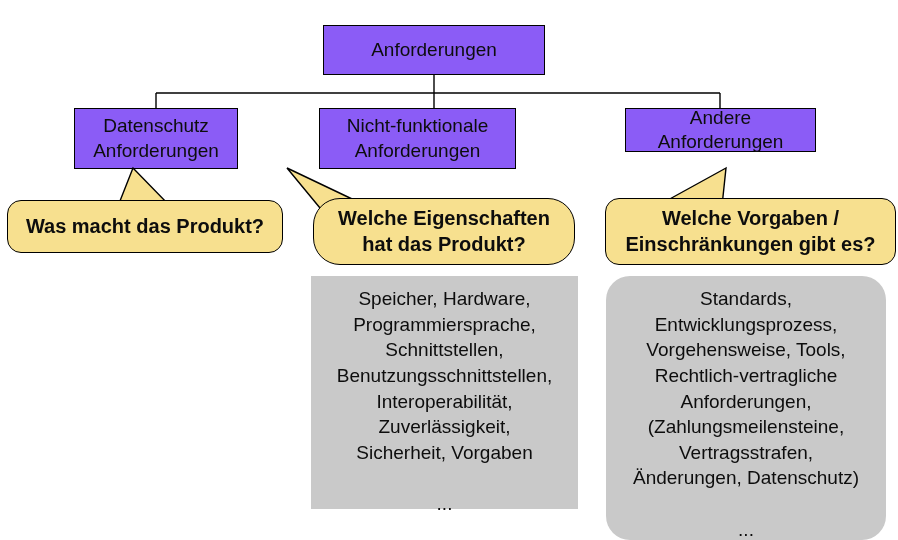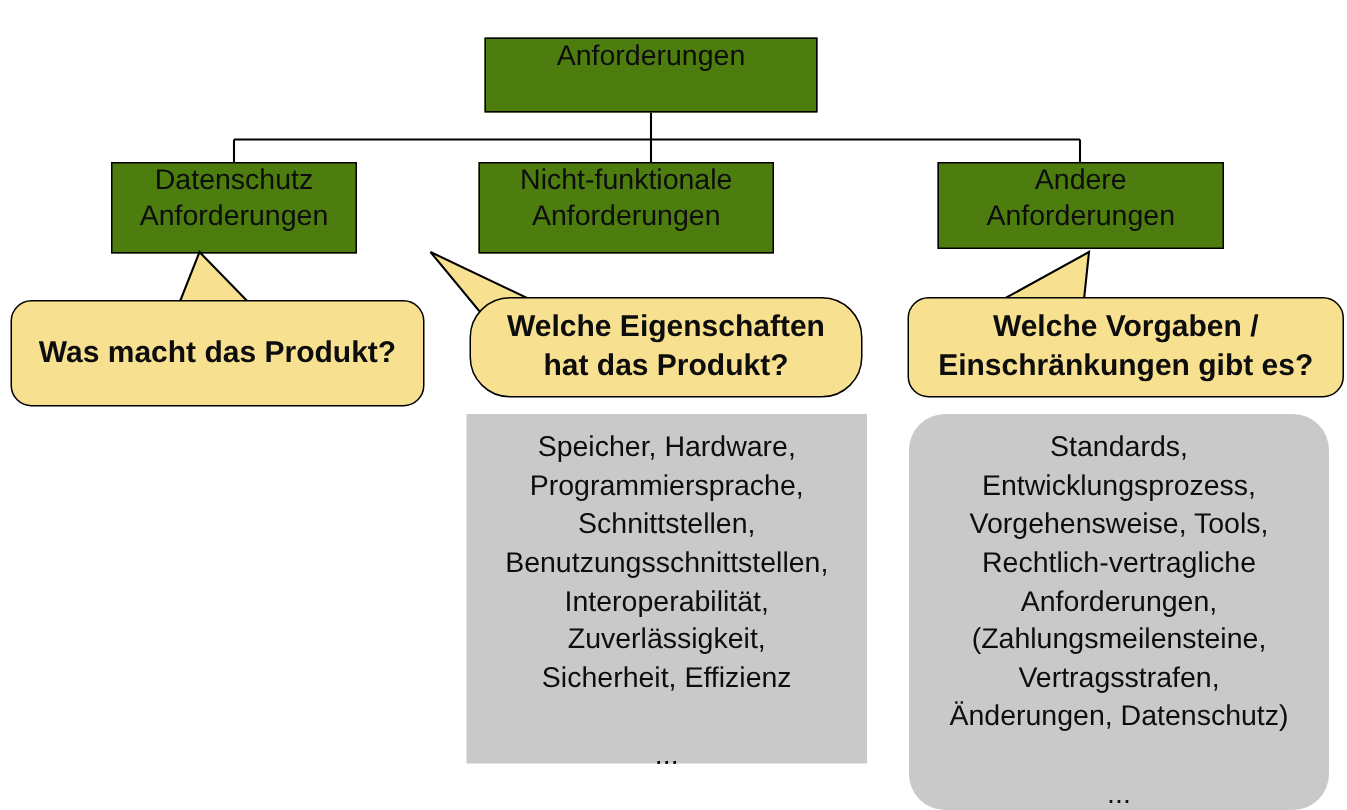--- a/index.html
+++ b/index.html
@@ -17,36 +17,36 @@
     height: 540px;
     background: #ffffff;
     overflow: hidden;
   }
 
   
   .node {
     position: absolute;
     box-sizing: border-box;
     border: 1.4px solid #000000;
-    background: #4d7c0f;
+    background: #8b5cf6;
     color: #0d0d0d;
     display: flex;
-    align-items: flex-start;
+    align-items: center;
     justify-content: center;
     text-align: center;
     line-height: 1.28;
     font-size: 19px;
     z-index: 4;
   }
   .node-text { display: block; white-space: pre-line; }
 
   #node-root   { left: 323px; top: 25px;  width: 222px; height: 50px; }
   #node-func   { left: 74px;  top: 108px; width: 164px; height: 61px; }
   #node-nfunc  { left: 319px; top: 108px; width: 197px; height: 61px; }
-  #node-other  { left: 625px; top: 108px; width: 191px; height: 58px; }
+  #node-other  { left: 625px; top: 108px; width: 191px; height: 44px; }
 
   
   #connectors {
     position: absolute;
     left: 0; top: 0;
     width: 898px; height: 540px;
     z-index: 2;
   }
 
   
@@ -72,21 +72,21 @@
     font-weight: bold;
   }
   .callout-text { display: block; white-space: pre-line; }
   .callout-tail {
     position: absolute;
     overflow: visible;
     z-index: 5;
   }
 
   #callout-1 { left: 7px;   top: 200px; width: 276px; }
-  #callout-1 .callout-body { height: 71px; }
+  #callout-1 .callout-body { height: 53px; }
   #callout-2 { left: 313px; top: 198px; width: 262px; }
   #callout-2 .callout-body { height: 67px; border-radius: 27px; }
   #callout-3 { left: 605px; top: 198px; width: 291px; }
   #callout-3 .callout-body { height: 67px; }
 
   
   .gray-panel {
     position: absolute;
     box-sizing: border-box;
     background: #C9C9C9;
@@ -159,21 +159,21 @@
 Einschränkungen gibt es?</span>
     </div>
   </div>
 
   <div class="gray-panel" id="panel-nfunc">Speicher, Hardware,
 Programmiersprache,
 Schnittstellen,
 Benutzungsschnittstellen,
 Interoperabilität,
 Zuverlässigkeit,
-Sicherheit, Effizienz
+Sicherheit, Vorgaben
 
 ...</div>
 
   <div class="gray-panel" id="panel-other">Standards,
 Entwicklungsprozess,
 Vorgehensweise, Tools,
 Rechtlich-vertragliche
 Anforderungen,
 (Zahlungsmeilensteine,
 Vertragsstrafen,

